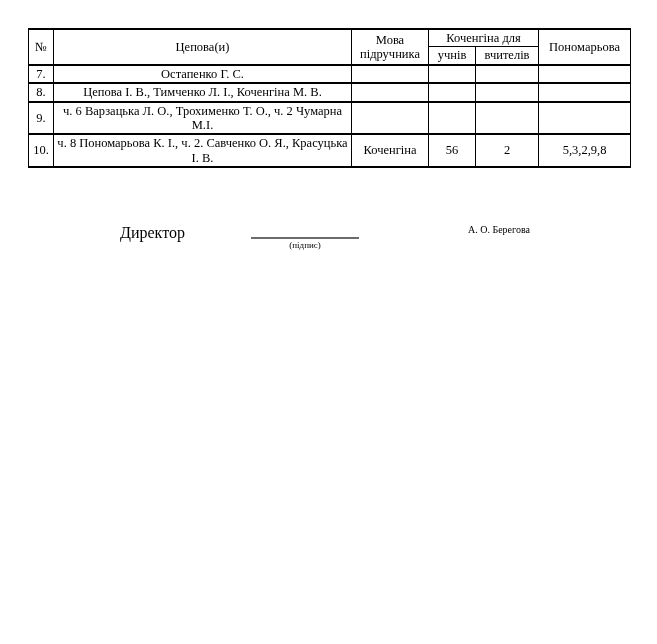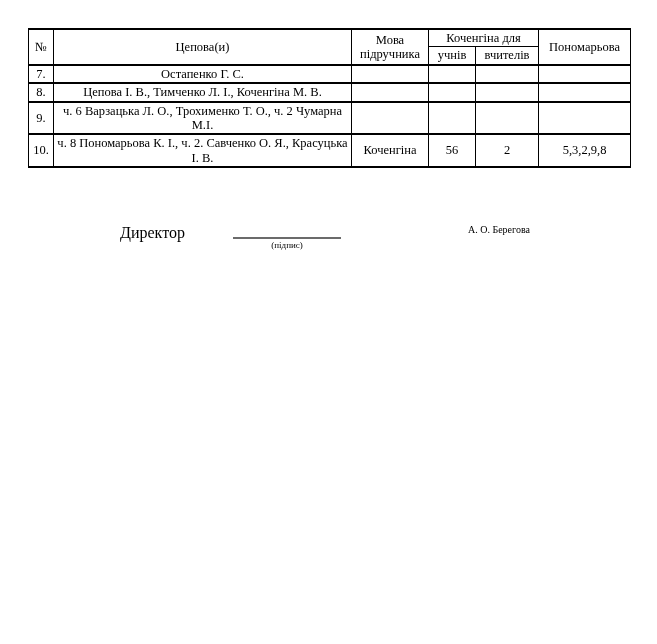--- a/index.html
+++ b/index.html
@@ -77,21 +77,21 @@
 
   
   .director-label {
     position:absolute;
     left:120px;
     top:224px;
     font-size:16px;
   }
   .sig-block {
     position:absolute;
-    left:233px;
+    left:251px;
     top:224px;
     width:108px;
     text-align:center;
   }
   .sig-line {
     height:13px;
     border-bottom:2px solid #6b6b6b;
   }
   .sig-caption {
     font-size:9px;

